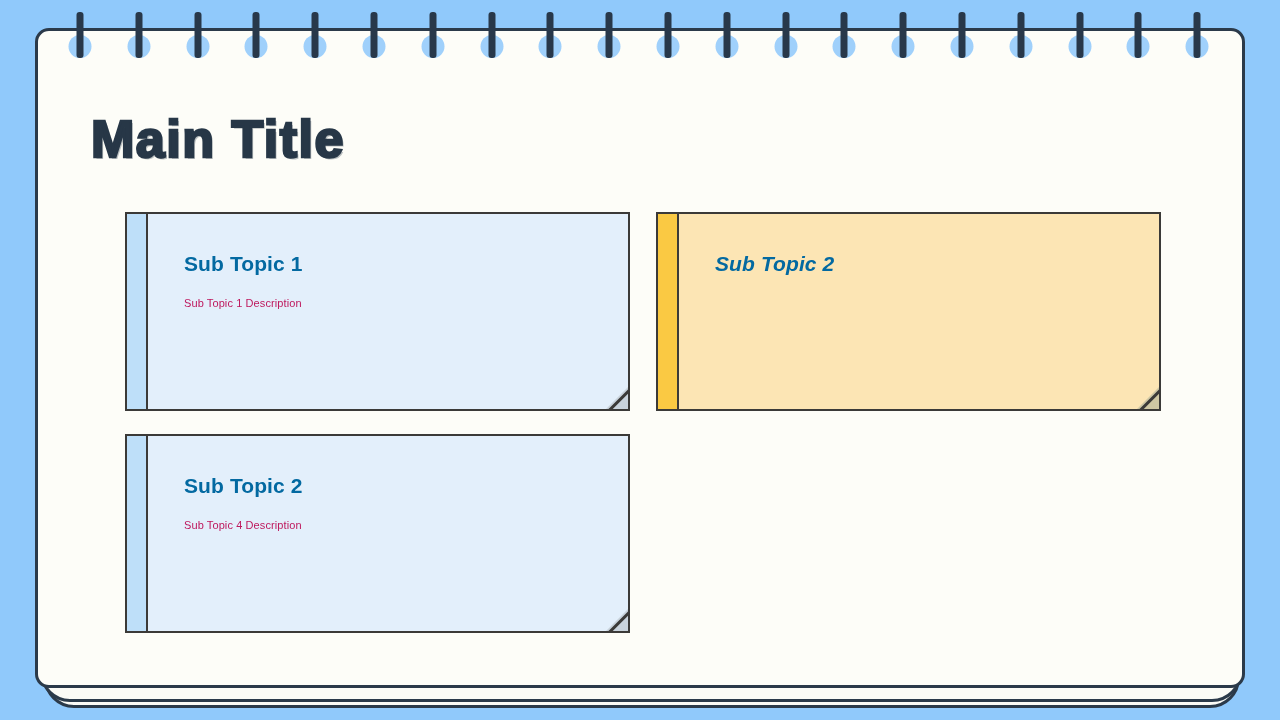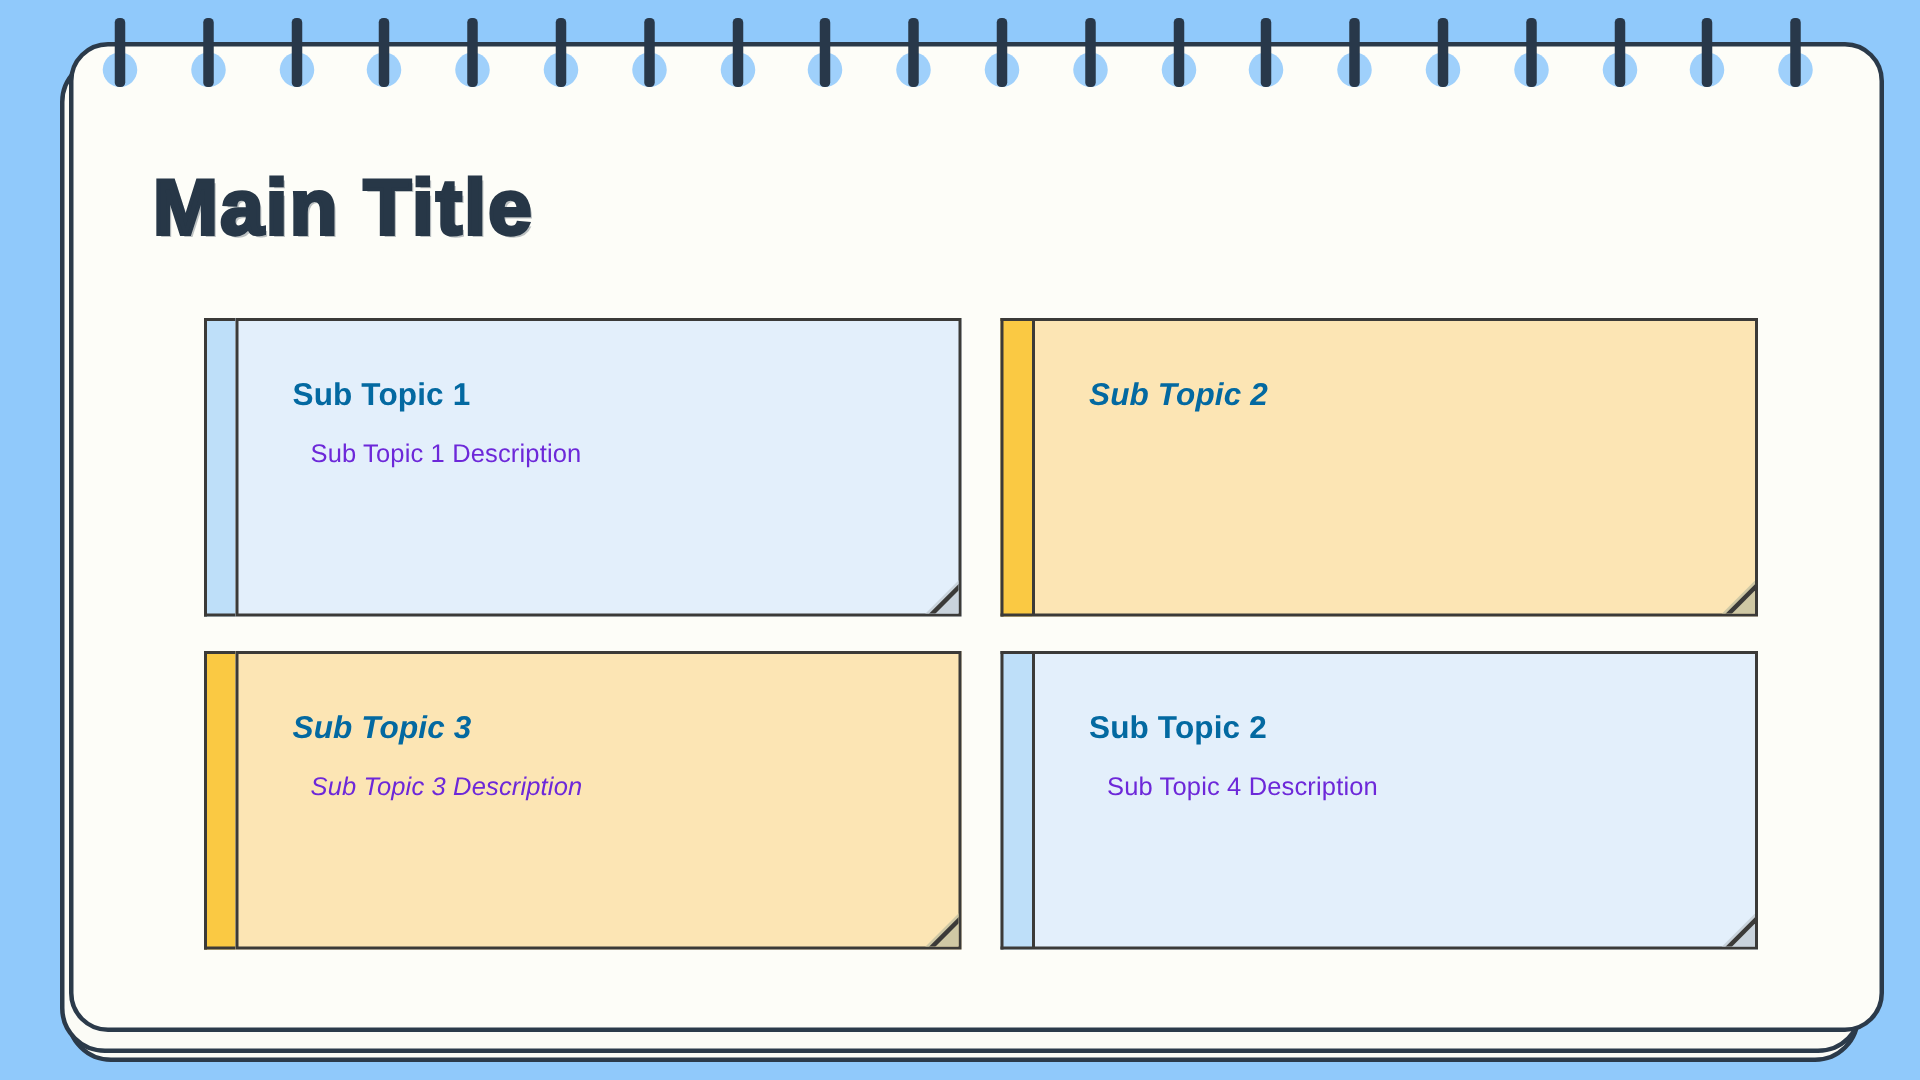--- a/index.html
+++ b/index.html
@@ -30,27 +30,27 @@
     height: 668px;
   }
   .sheet-back1 {
     left: 40px;
     top: 38px;
     width: 1202px;
     height: 664px;
   }
   .page {
     position: absolute;
-    left: 46px;
+    left: 35px;
     top: 28px;
     width: 1210px;
     height: 660px;
     background: #fdfdf8;
     border: 3px solid #2b3a4a;
-    border-radius: 26px;
+    border-radius: 14px;
     box-sizing: border-box;
   }
 
   
   .spiral-layer {
     position: absolute;
     left: 0;
     top: 0;
     width: 1280px;
     height: 720px;
@@ -126,26 +126,26 @@
   }
   .card-title {
     font-size: 21px;
     font-weight: 700;
     color: #0369a1;
     letter-spacing: 0.1px;
     margin: 0 0 17px 0;
     line-height: 24px;
   }
   .card-desc {
-    font-size: 17px;
+    font-size: 11px;
     font-weight: 300;
-    color: #6d28d9;
+    color: #be185d;
     letter-spacing: 0.1px;
     line-height: 20px;
-    margin: 12px;
+    margin: 0;
   }
 
   
   .fold {
     position: absolute;
     right: -1px;
     bottom: -1px;
     width: 24px;
     height: 24px;
   }
@@ -206,31 +206,20 @@
       <div class="card-accent"></div>
       <div class="card-body">
         <p class="card-title">Sub Topic 2</p>
         <div class="fold">
           <div class="fold-tri"></div>
           <div class="fold-line"></div>
         </div>
       </div>
     </div>
 
-    <div class="card theme-yellow">
-      <div class="card-accent"></div>
-      <div class="card-body">
-        <p class="card-title">Sub Topic 3</p>
-        <p class="card-desc">Sub Topic 3 Description</p>
-        <div class="fold">
-          <div class="fold-tri"></div>
-          <div class="fold-line"></div>
-        </div>
-      </div>
-    </div>
 
     <div class="card theme-blue">
       <div class="card-accent"></div>
       <div class="card-body">
         <p class="card-title">Sub Topic 2</p>
         <p class="card-desc">Sub Topic 4 Description</p>
         <div class="fold">
           <div class="fold-tri"></div>
           <div class="fold-line"></div>
         </div>

